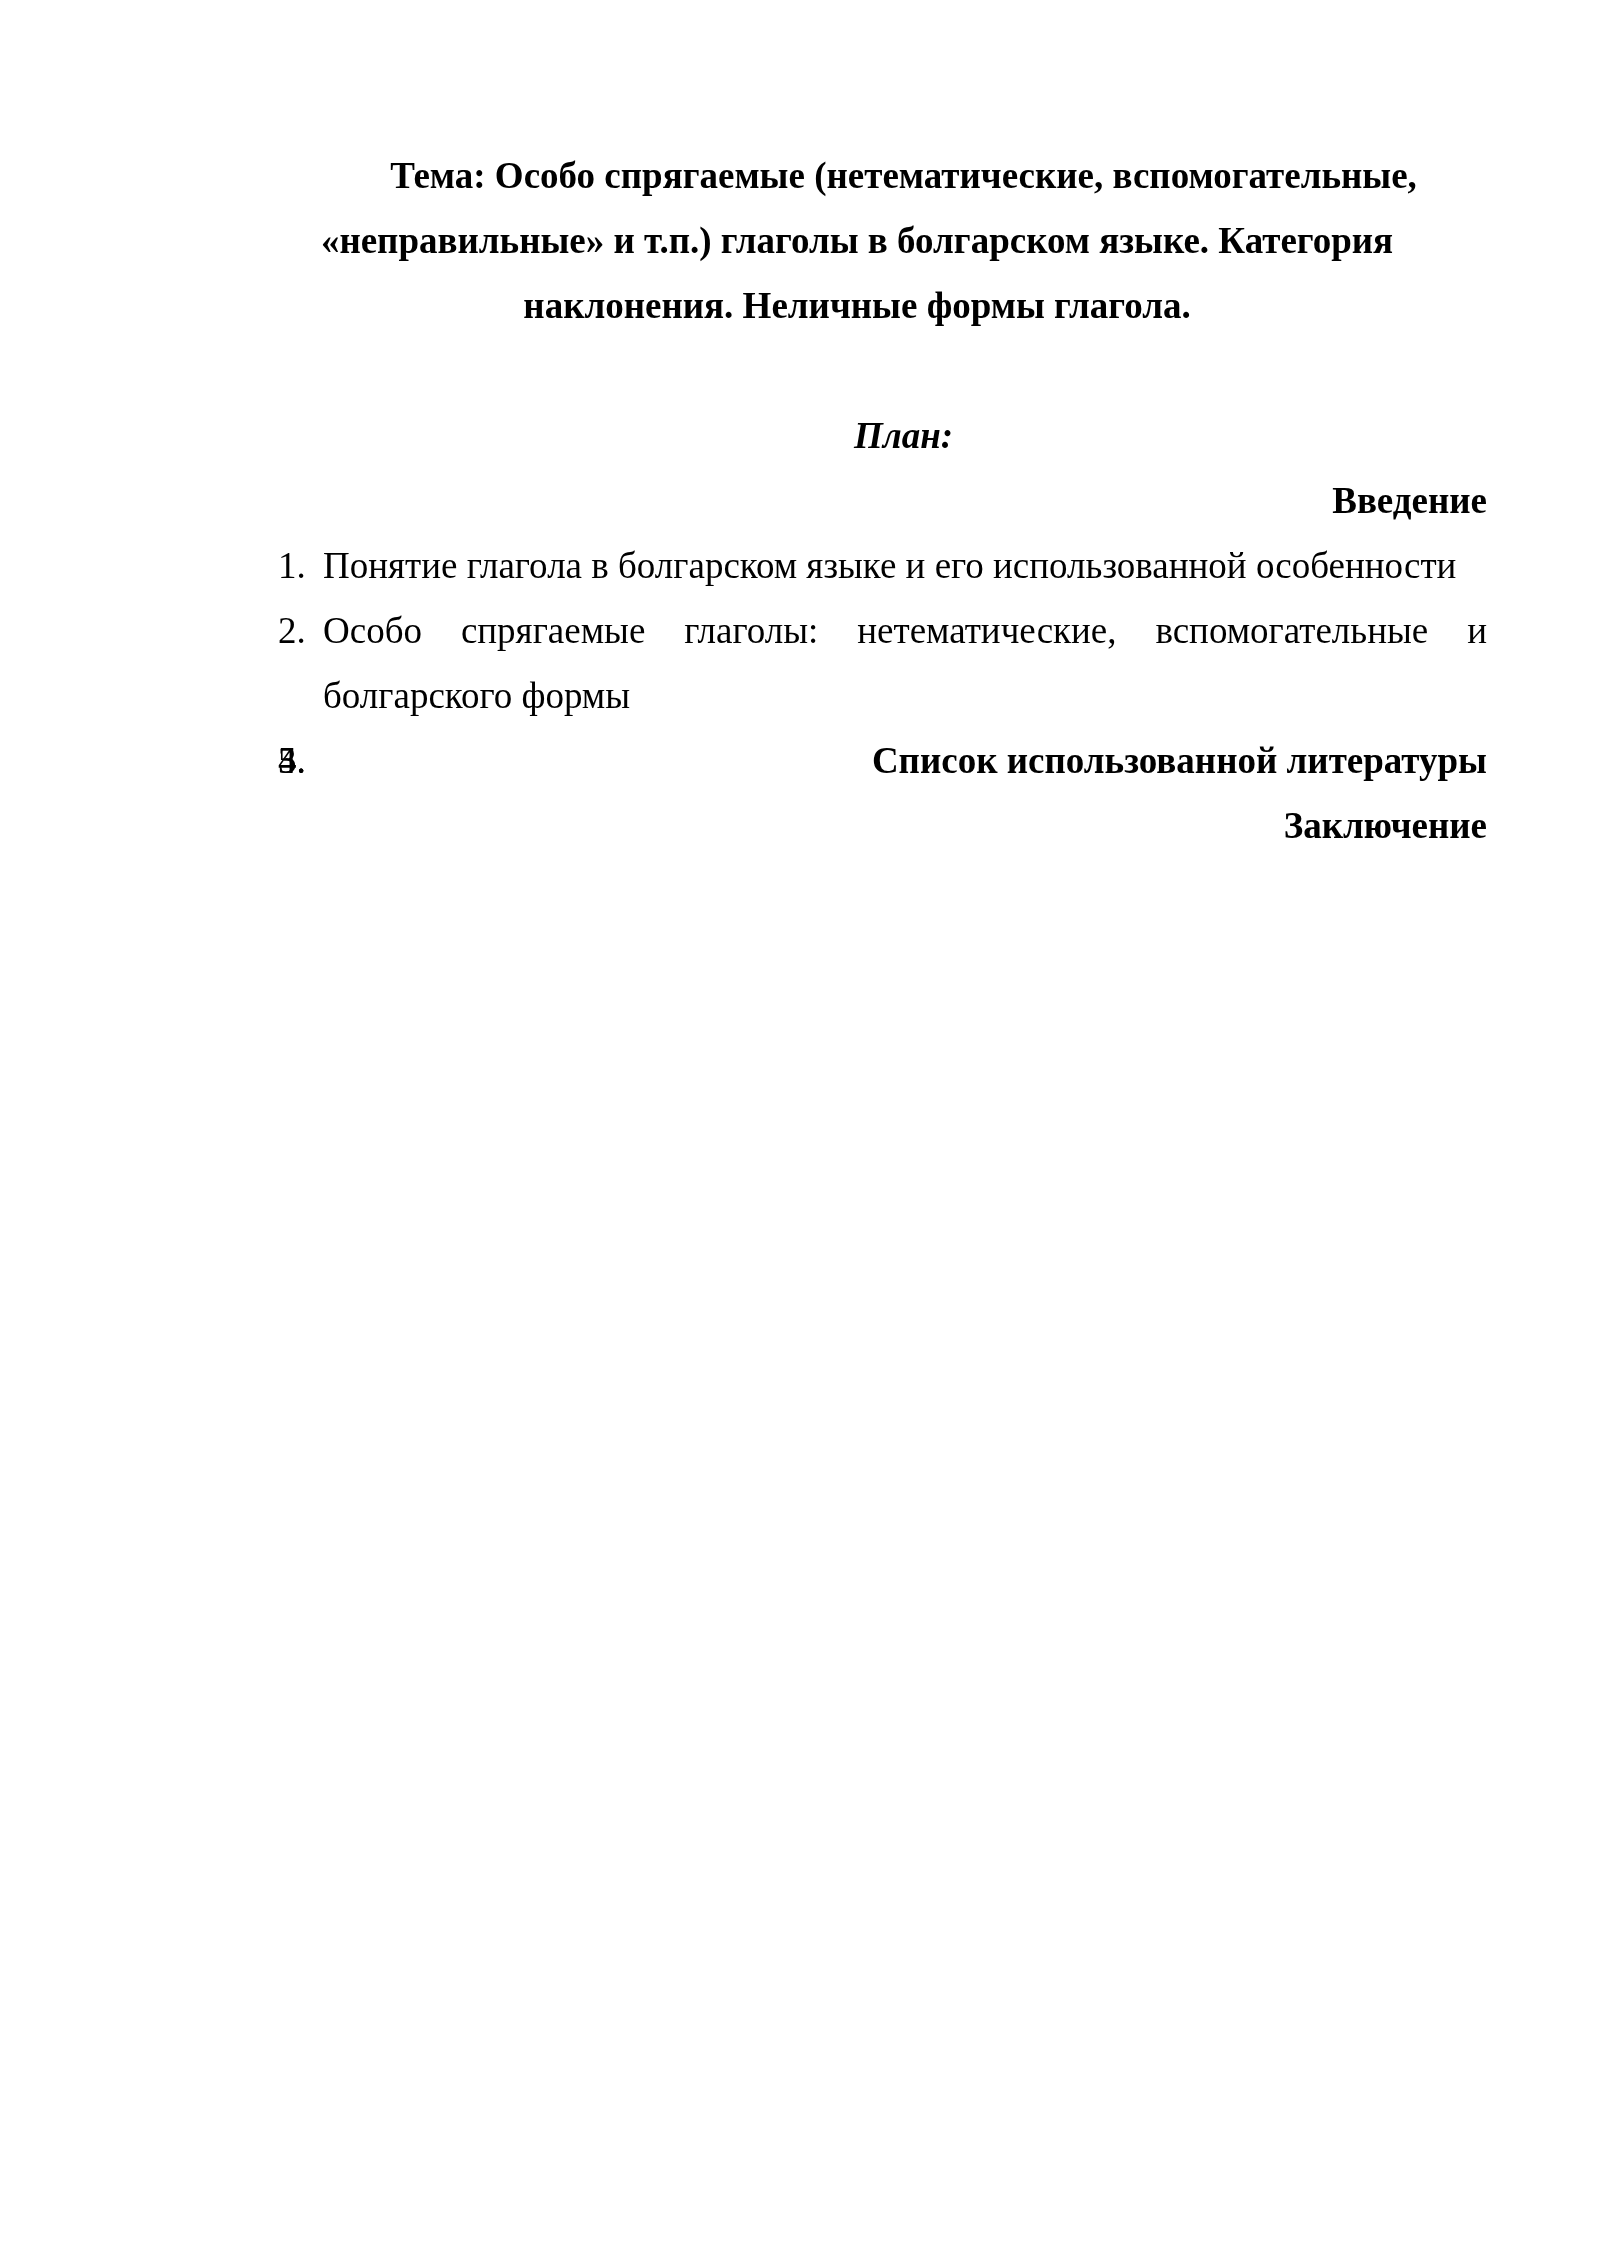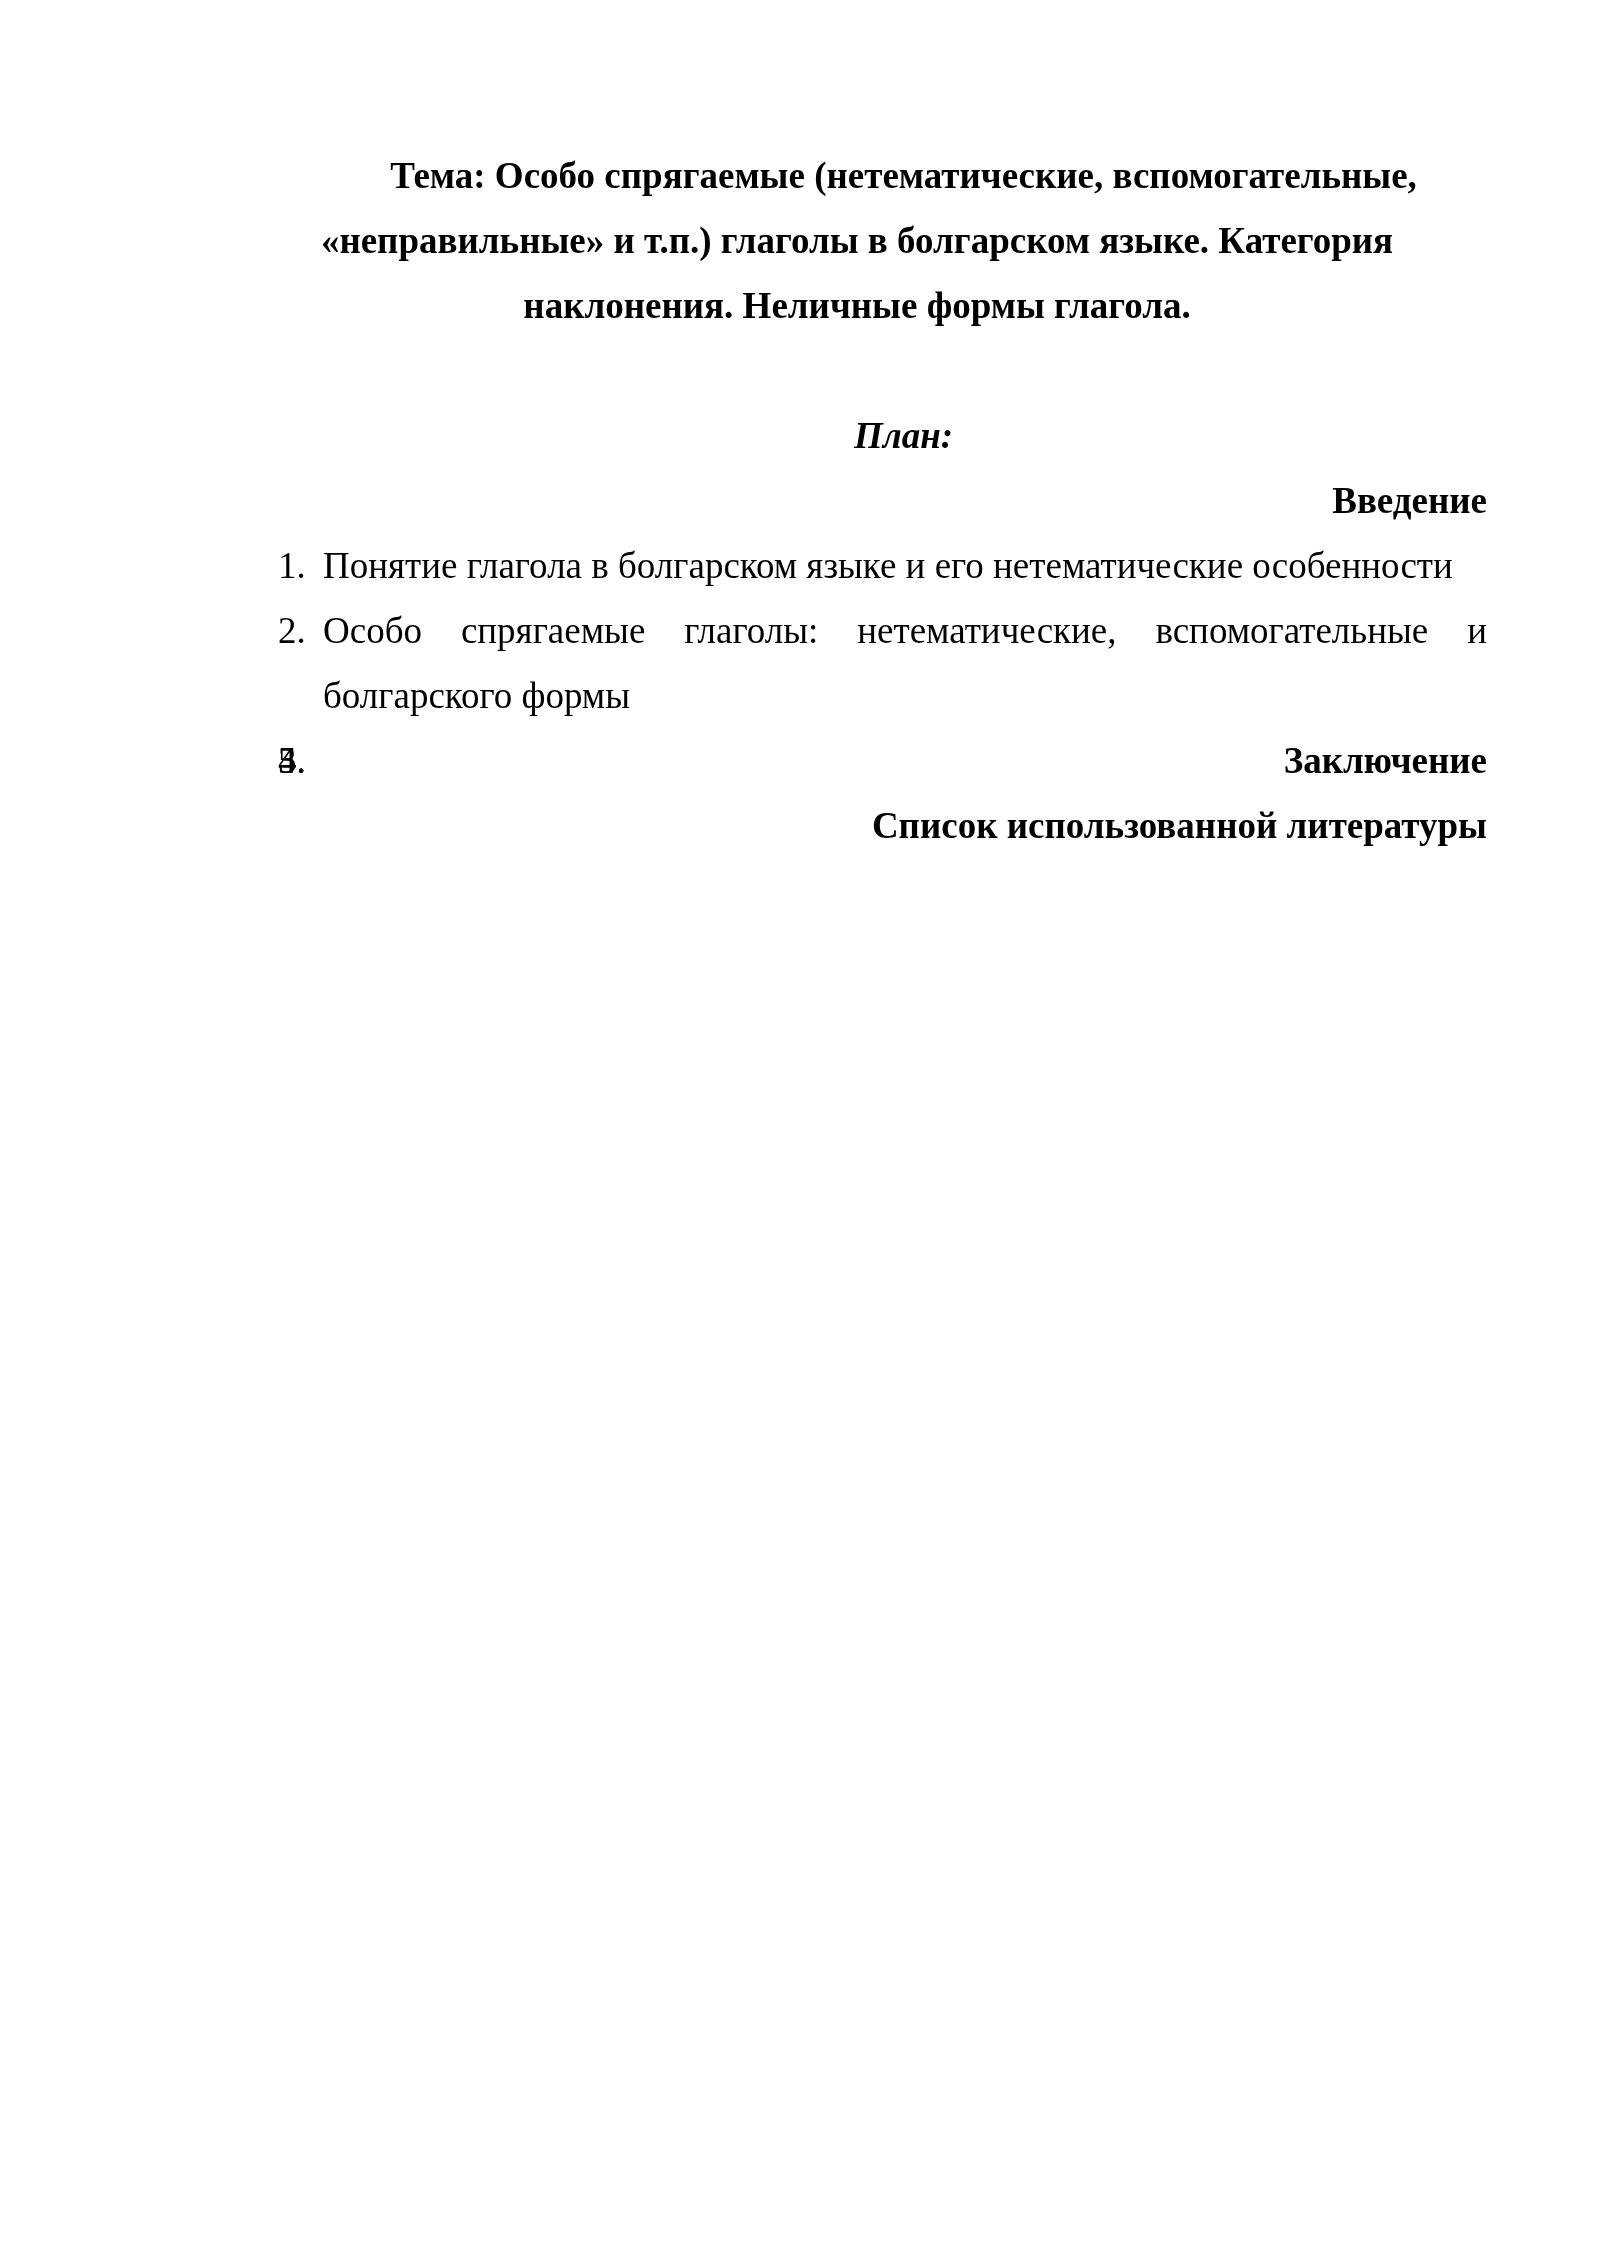--- a/index.html
+++ b/index.html
@@ -66,21 +66,21 @@
   <p class="doc-title">Тема: Особо спрягаемые (нетематические, вспомогательные, «неправильные» и т.п.) глаголы в болгарском языке. Категория наклонения. Неличные формы глагола.</p>
 
   <p class="centered-heading">План:</p>
 
   <p class="bold-line">Введение</p>
 
   <div class="plan-list">
 
     <div class="item">
       <span class="num">1.</span>
-      <span>Понятие глагола в болгарском языке и его нетематические особенности</span>
+      <span>Понятие глагола в болгарском языке и его использованной особенности</span>
     </div>
 
     <div class="item">
       <span class="num">2.</span>
       <span>Особо спрягаемые глаголы: нетематические, вспомогательные и болгарского формы</span>
     </div>
 
     <div class="item">
       <span class="num">3.</span>
     </div>
@@ -88,17 +88,17 @@
     <div class="item">
       <span class="num">4.</span>
     </div>
 
     <div class="item">
       <span class="num">5.</span>
     </div>
 
   </div>
 
+  <p class="bold-line">Список использованной литературы</p>
+
   <p class="bold-line">Заключение</p>
-
-  <p class="bold-line">Список использованной литературы</p>
 
 </div>
 
 </body></html>

